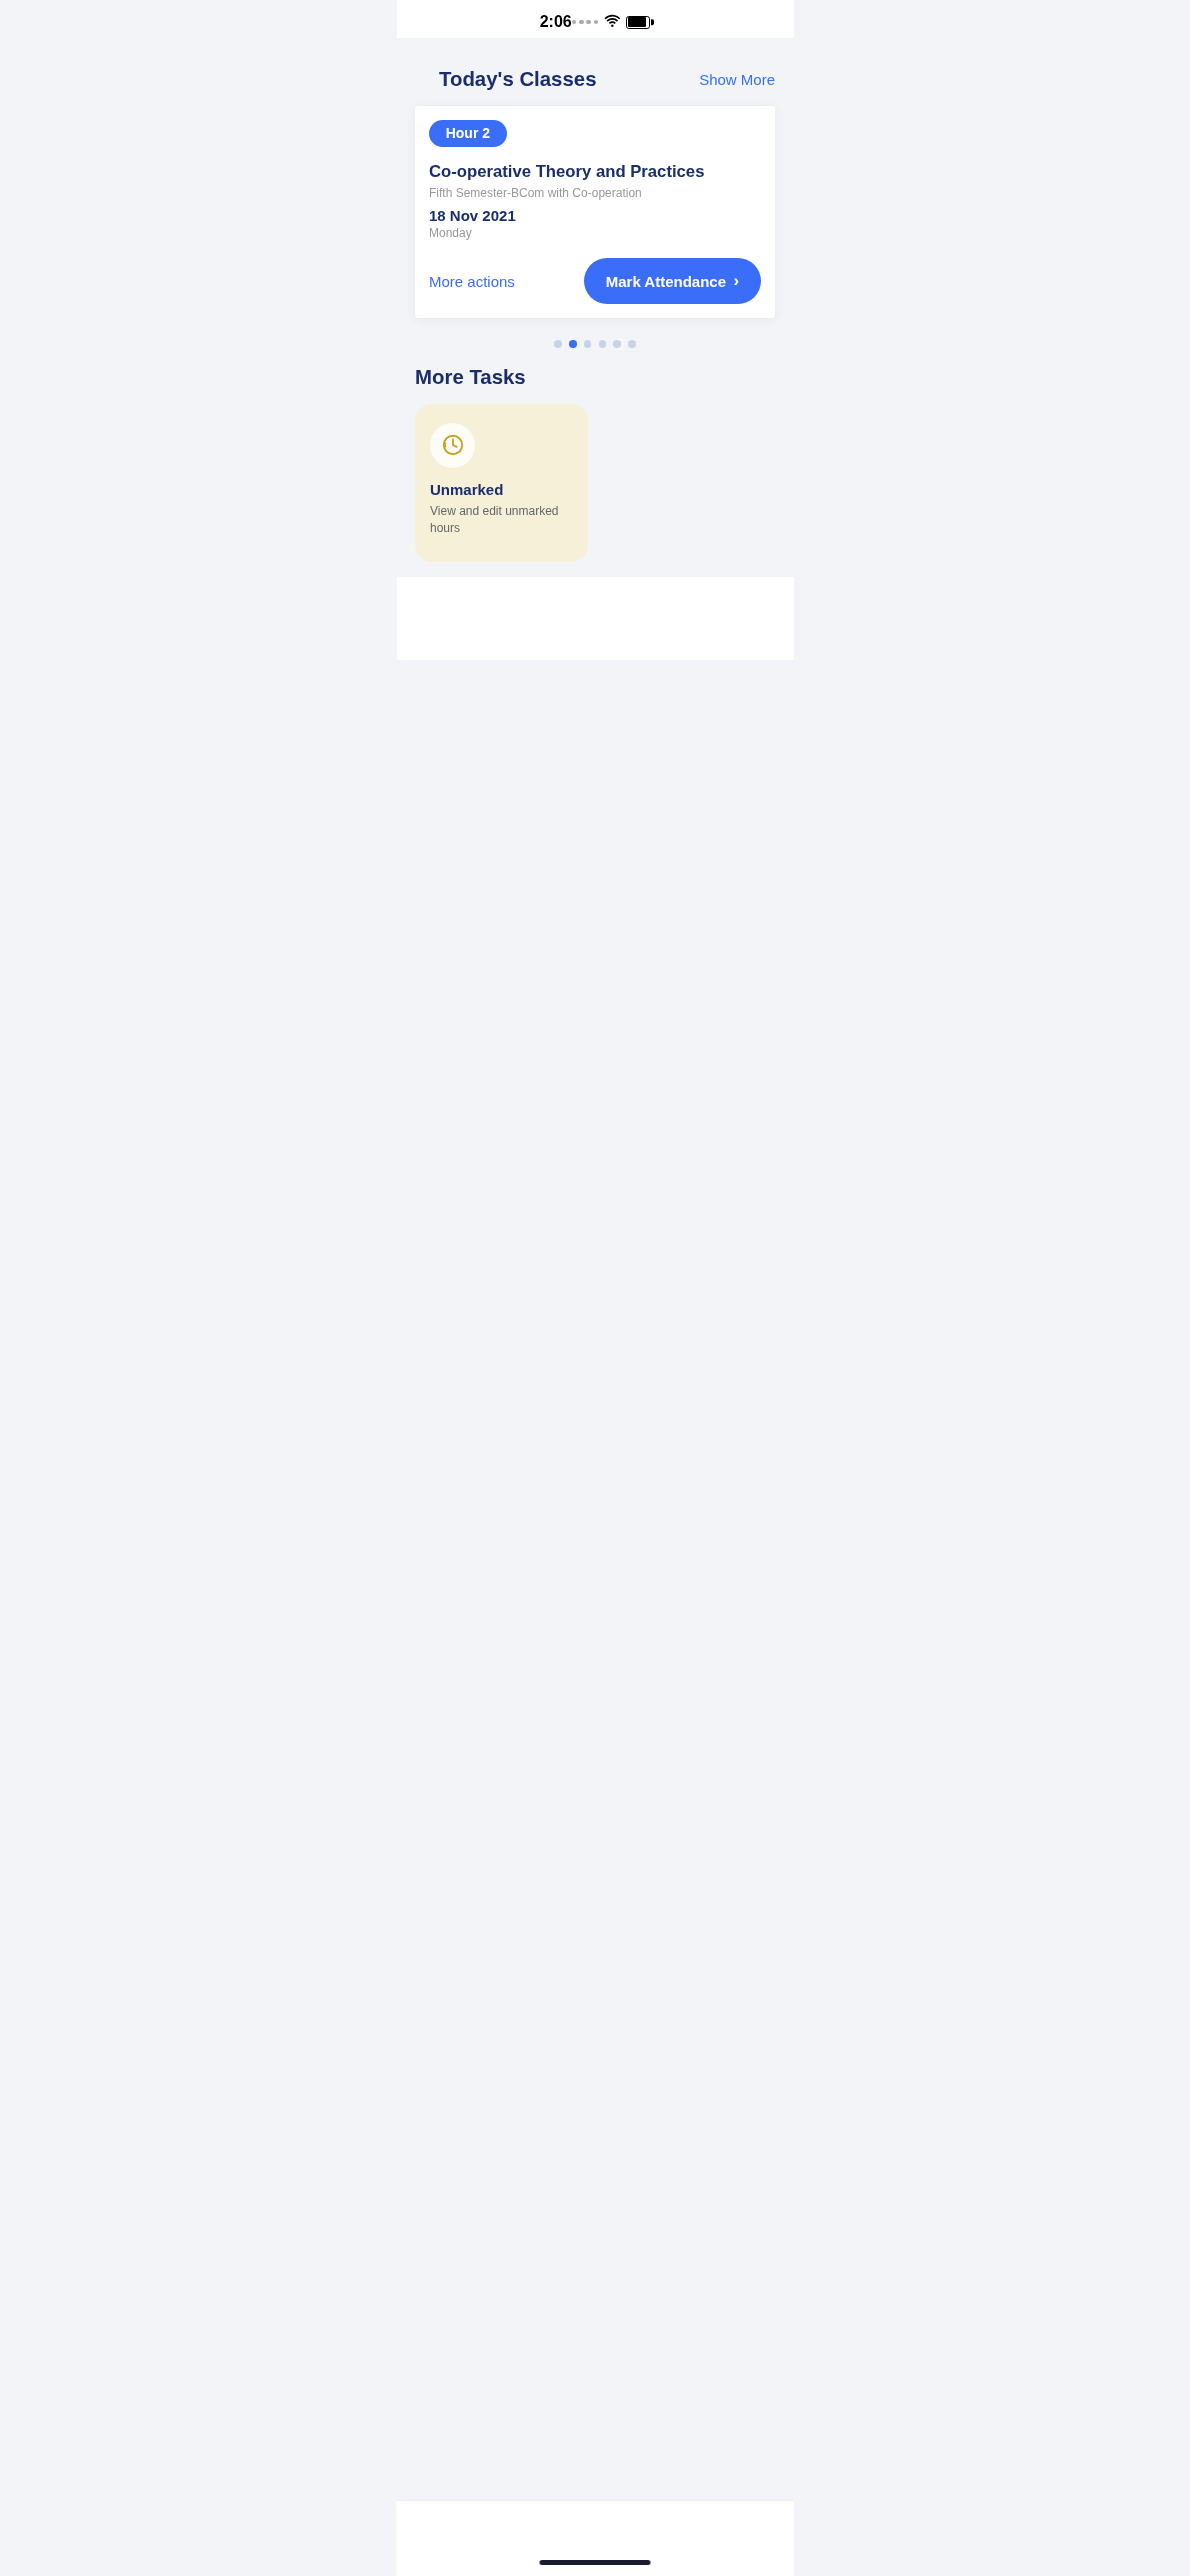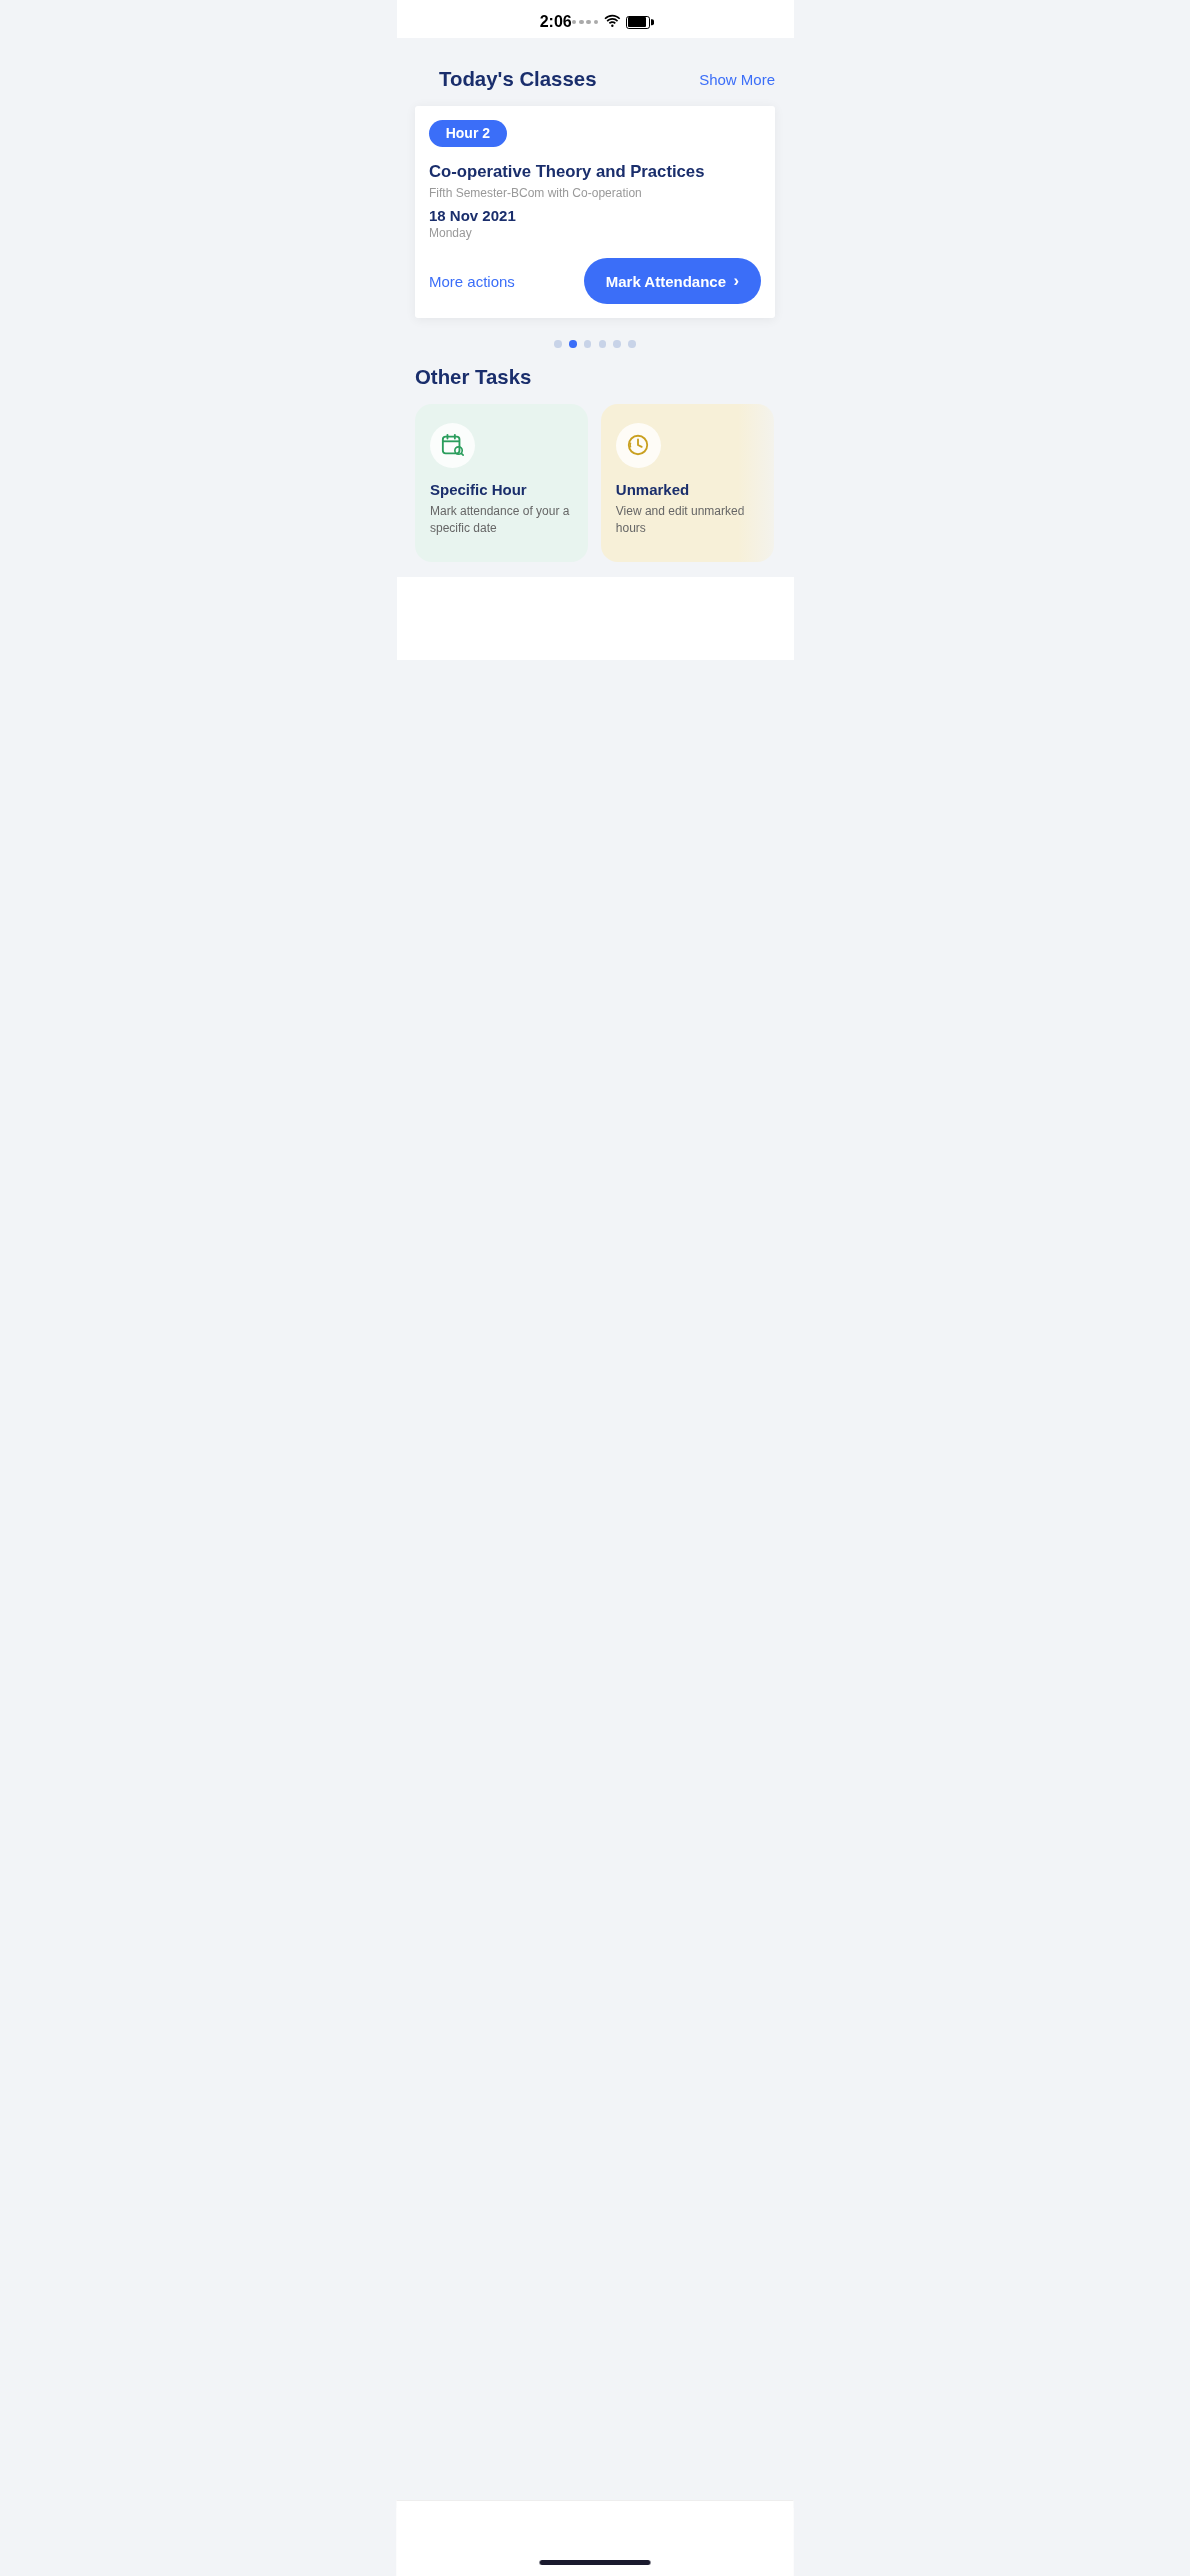--- a/index.html
+++ b/index.html
@@ -329,37 +329,23 @@
     <div class="pagination-dots">
       <div class="dot"></div>
       <div class="dot active"></div>
       <div class="dot"></div>
       <div class="dot"></div>
       <div class="dot"></div>
       <div class="dot"></div>
     </div>
 
     <div class="other-tasks-section" style="padding:0;">
-      <div class="other-tasks-title" style="margin-bottom:15px;">Other Tasks</div>
+      <div class="other-tasks-title" style="margin-bottom:15px;">More Tasks</div>
       <div class="tasks-row card-partial">
 
-        <div class="task-card green-card">
-          <div class="task-icon-wrap green-bg">
-            <svg width="24" height="24" viewBox="0 0 26 26" fill="none">
-              <rect x="2" y="4" width="18" height="18" rx="3" stroke="#2a9d5c" stroke-width="2" fill="none"></rect>
-              <line x1="2" y1="9" x2="20" y2="9" stroke="#2a9d5c" stroke-width="2"></line>
-              <line x1="7" y1="2" x2="7" y2="6" stroke="#2a9d5c" stroke-width="2" stroke-linecap="round"></line>
-              <line x1="15" y1="2" x2="15" y2="6" stroke="#2a9d5c" stroke-width="2" stroke-linecap="round"></line>
-              <circle cx="19" cy="19" r="4" stroke="#2a9d5c" stroke-width="1.8" fill="none"></circle>
-              <line x1="22" y1="22" x2="24" y2="24" stroke="#2a9d5c" stroke-width="1.8" stroke-linecap="round"></line>
-            </svg>
-          </div>
-          <div class="task-title">Specific Hour</div>
-          <div class="task-desc">Mark attendance of your a specific date</div>
-        </div>
 
         <div class="task-card yellow-card">
           <div class="task-icon-wrap yellow-bg">
             <svg width="24" height="24" viewBox="0 0 26 26" fill="none">
               <circle cx="13" cy="13" r="10" stroke="#c9a020" stroke-width="2" fill="none"></circle>
               <path d="M13 7v6l4 2" stroke="#c9a020" stroke-width="2" stroke-linecap="round"></path>
               <path d="M5 11 Q4 13 5 15" stroke="#c9a020" stroke-width="1.5" stroke-linecap="round" fill="none"></path>
             </svg>
           </div>
           <div class="task-title">Unmarked</div>

